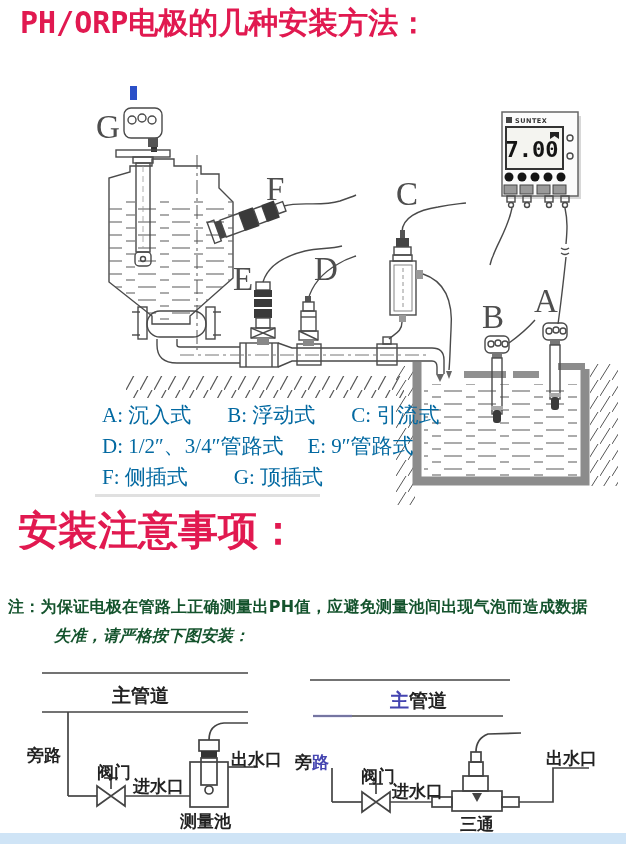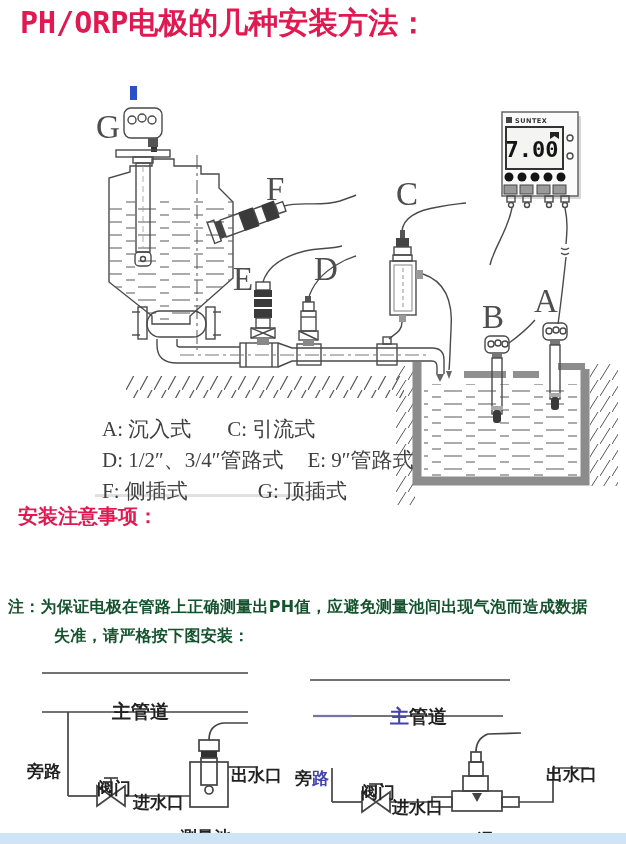--- a/index.html
+++ b/index.html
@@ -2,36 +2,36 @@
 <html><head>
 <meta charset="utf-8">
 <style>
   html,body{margin:0;padding:0;background:#fff;}
   #page{position:relative;width:626px;height:844px;background:#ffffff;overflow:hidden;
         font-family:"Liberation Sans",sans-serif;}
   .abs{position:absolute;}
   .title{color:#e11950;font-weight:bold;font-family:"DejaVu Sans Mono",monospace;
          white-space:nowrap;}
   #title1{left:20px;top:3px;font-size:30px;}
-  #title2{left:18px;top:503px;font-size:20px;}
+  #title2{left:18px;top:503px;font-size:40px;}
   svg{position:absolute;left:0;}
   .ln{stroke:#4a4a4a;stroke-width:1.4;fill:none;}
   .ln2{stroke:#444;stroke-width:1.7;fill:none;}
   .letter{font-family:"Liberation Serif","DejaVu Serif",serif;font-size:33px;fill:#4e4e4e;}
   .legend{position:absolute;left:102px;display:flex;white-space:nowrap;
-          font-family:"Liberation Serif","DejaVu Serif",serif;font-size:21px;color:#404040;margin-top:14px;}
+          font-family:"Liberation Serif","DejaVu Serif",serif;font-size:21px;color:#0369a1;}
   #legend-row1{top:401px;gap:36px;}
   #legend-row2{top:432px;gap:24px;}
-  #legend-row3{top:463px;gap:70px;}
+  #legend-row3{top:463px;gap:46px;}
   .note{position:absolute;font-size:16px;font-weight:bold;color:#14532d;
         letter-spacing:.3px;white-space:nowrap;font-family:"DejaVu Sans",sans-serif;}
   #note-line1{left:8px;top:597px;}
-  #note-line2{left:54px;top:626px;}
+  #note-line2{left:54px;top:626px;font-style:italic;}
   .plbl{position:absolute;font-family:"DejaVu Serif",serif;font-weight:600;color:#222;
-        white-space:nowrap;margin-top:16px;}
+        white-space:nowrap;}
   .s19{font-size:19px;} .s17{font-size:17px;}
   .purple{color:#4444b0;}
   #bottom-bar{position:absolute;left:0;top:833px;width:626px;height:11px;background:#cfe4f6;}
   .brand-txt{font-family:"DejaVu Sans",sans-serif;font-size:6.5px;font-weight:bold;
              fill:#333;letter-spacing:.5px;}
   .lcd-txt{font-family:"DejaVu Sans Mono",monospace;font-size:22px;font-weight:bold;fill:#141414;}
 </style>
 </head>
 <body>
 
@@ -233,20 +233,21 @@
       <rect x="549" y="333" width="12" height="4" fill="#aaa"></rect>
       <rect x="551" y="337" width="8" height="13" rx="3" fill="#3a3a3a"></rect>
     </g>
     <text class="letter" x="534" y="252">A</text>
 
     <rect x="95" y="434" width="225" height="3" fill="#bbb" opacity="0.45"></rect>
   </svg>
 
   <div id="legend-row1" class="legend">
     <span>A: 沉入式</span>
+    <span>B: 浮动式</span>
     <span>C: 引流式</span>
   </div>
   <div id="legend-row2" class="legend">
     <span>D: 1/2″、3/4″管路式</span>
     <span>E: 9″管路式</span>
   </div>
   <div id="legend-row3" class="legend">
     <span>F: 侧插式</span>
     <span>G: 顶插式</span>
   </div>

